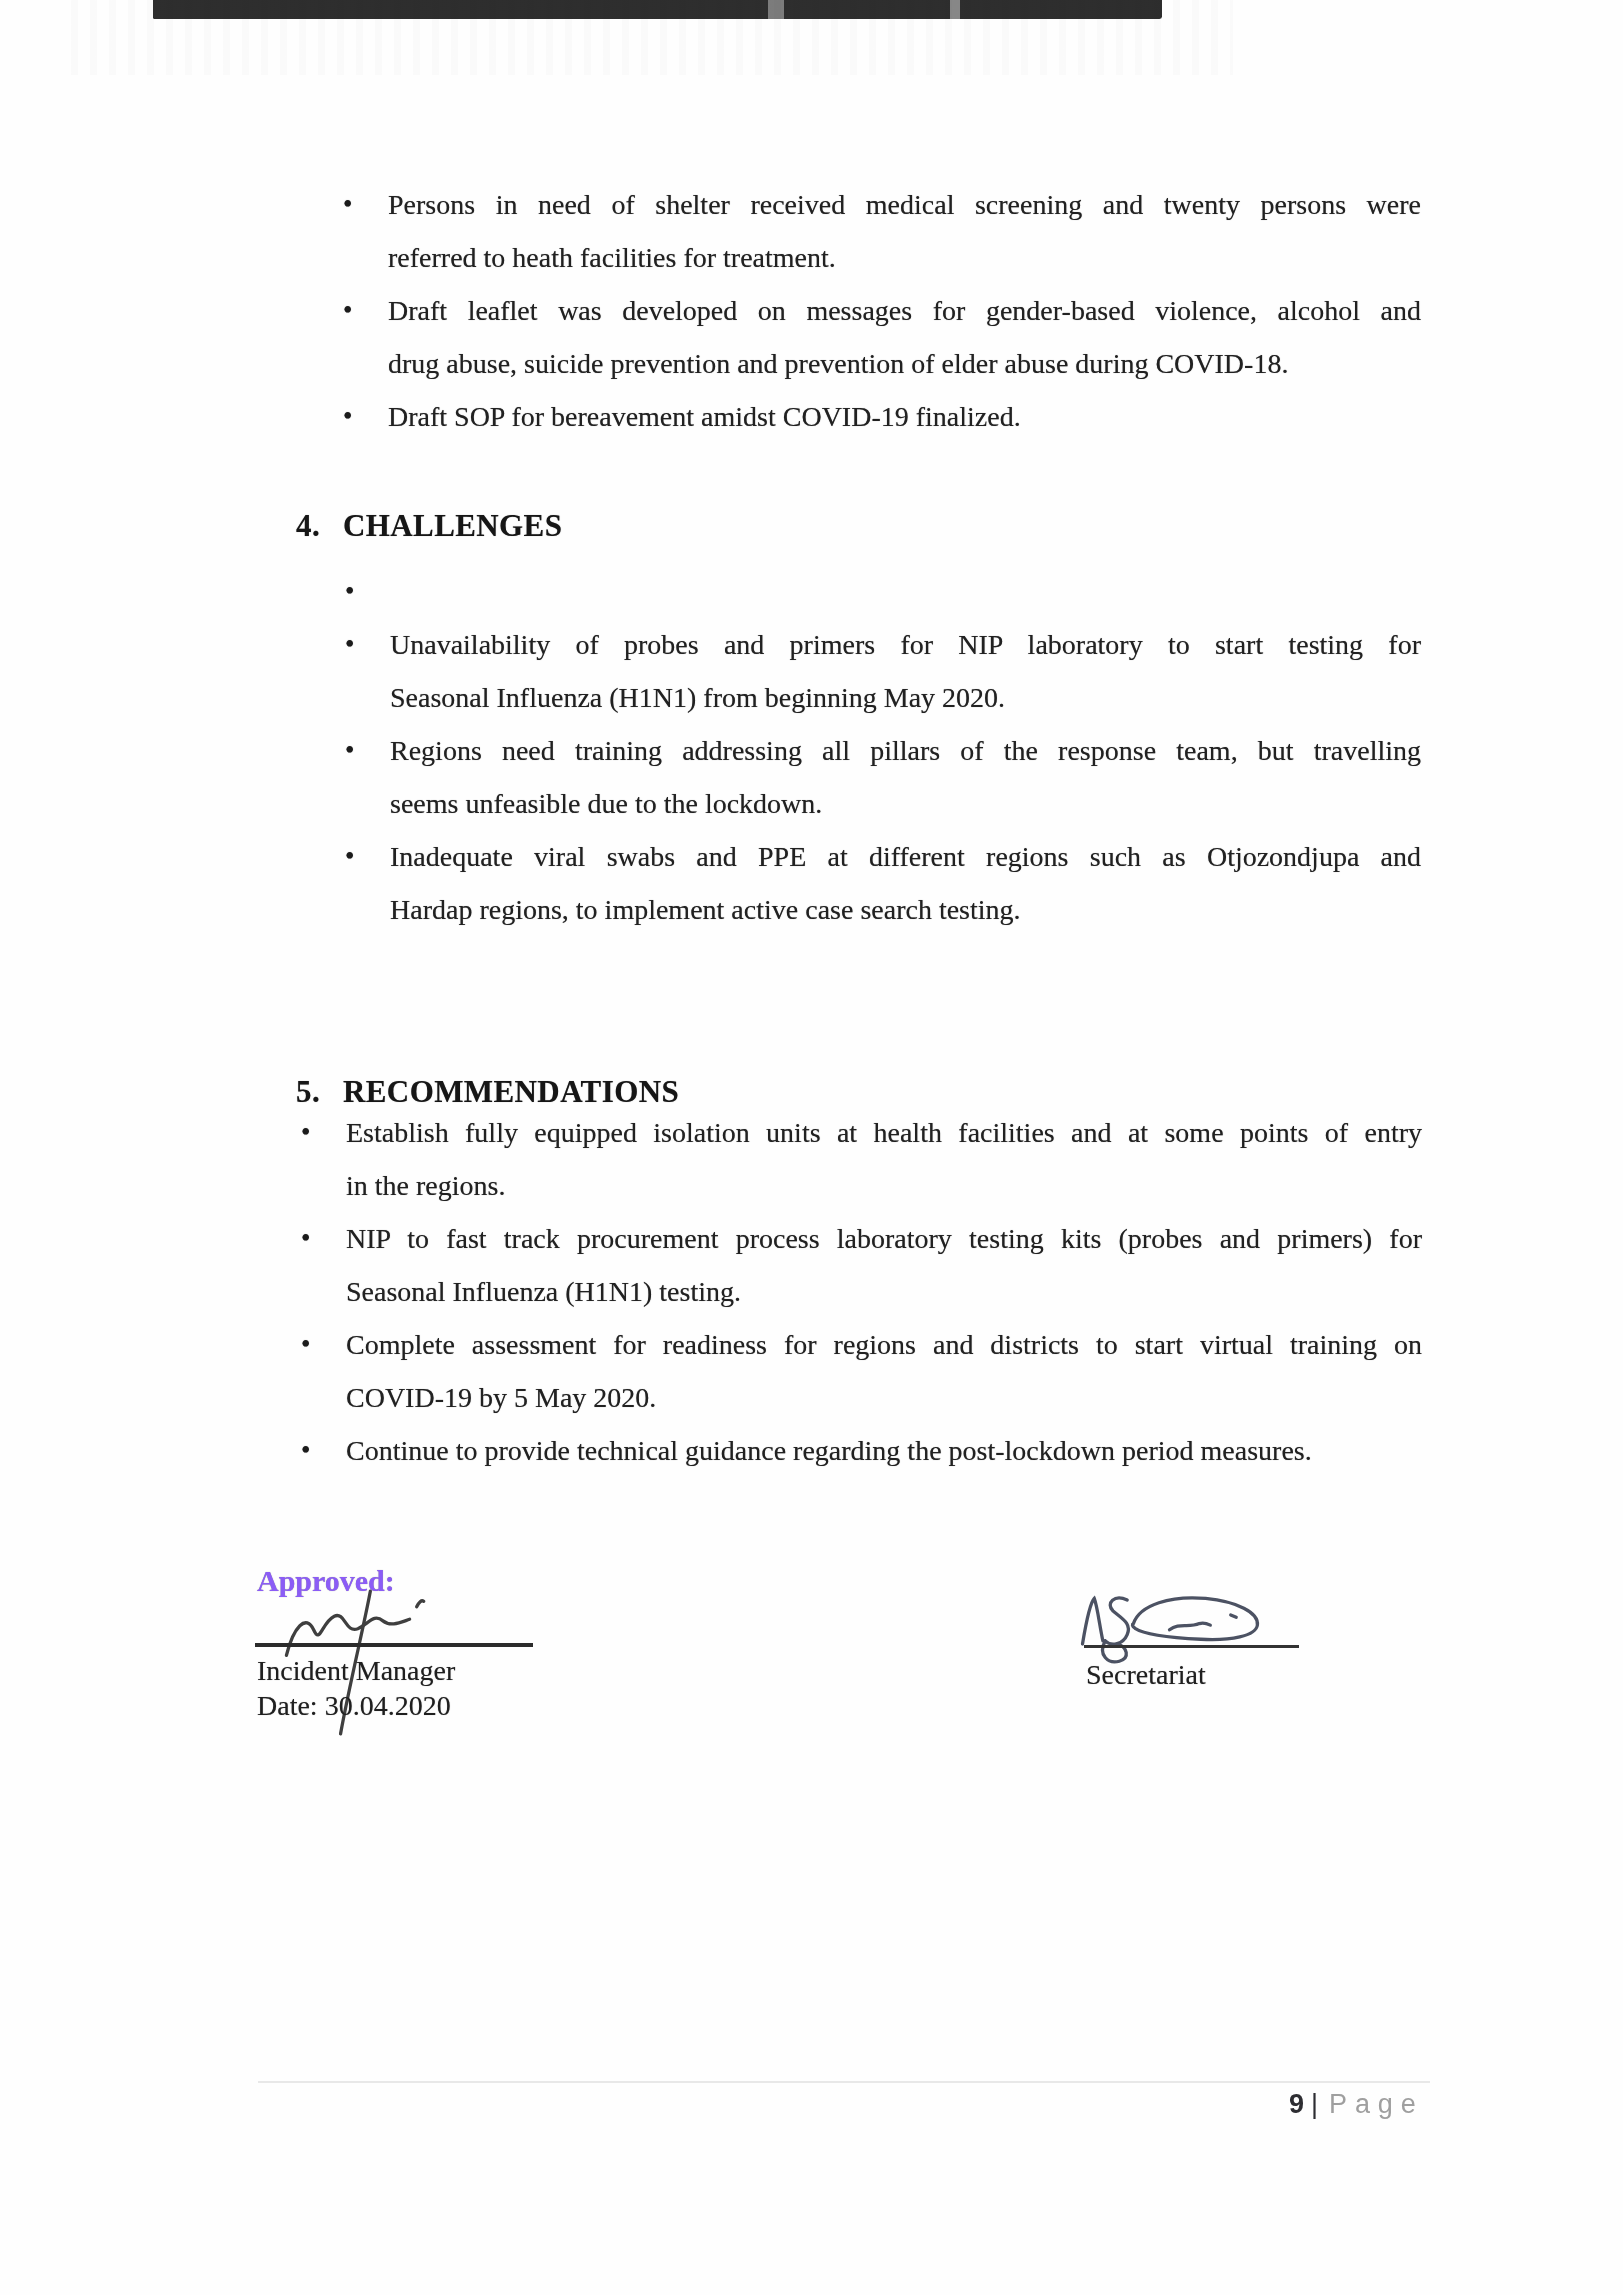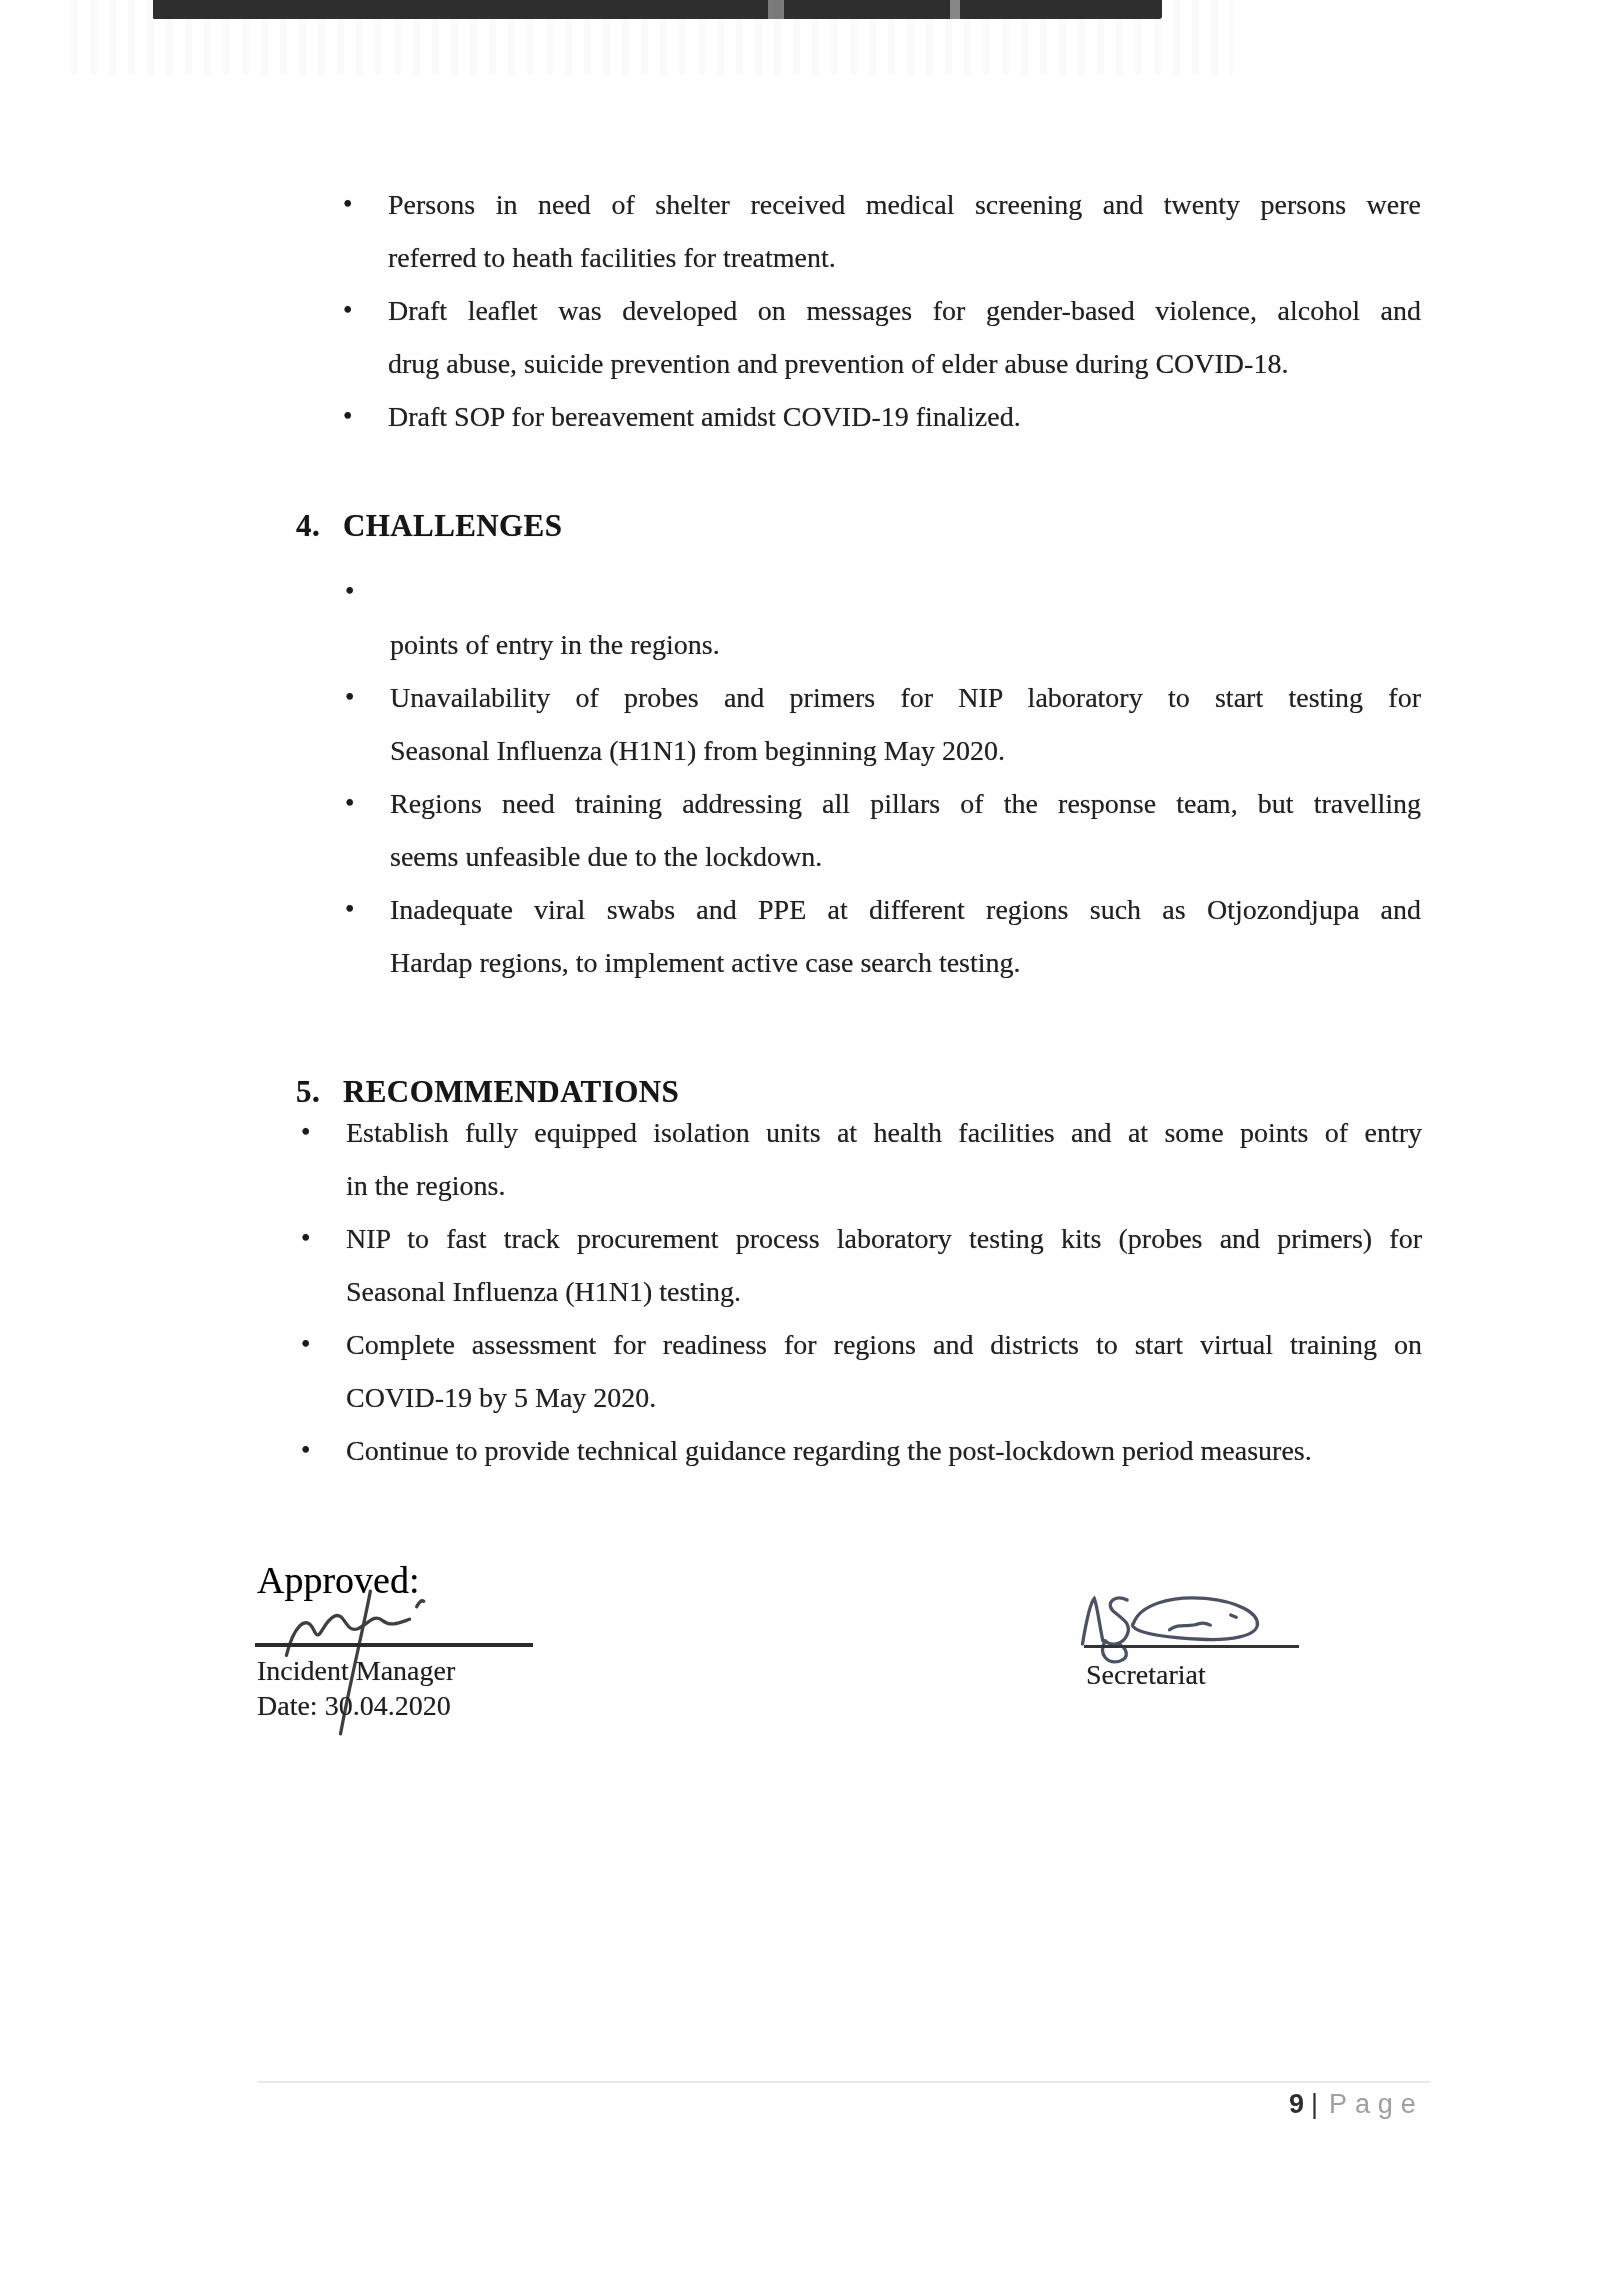--- a/index.html
+++ b/index.html
@@ -43,21 +43,21 @@
     position:absolute;margin:0;
     font-size:31px;font-weight:bold;line-height:38px;
     color:#161616;letter-spacing:0.4px;
     text-shadow:0 0 0.8px rgba(25,25,25,.5);
   }
   .heading .hnum{display:inline-block;width:47px;}
   .sigtext{
     position:absolute;font-size:28px;line-height:35px;color:#1f1f1f;
     text-shadow:0 0 0.8px rgba(35,35,35,.5);
   }
-  .approved{font-weight:normal;font-size:38px;color:#000000;}
+  .approved{font-weight:bold;font-size:30px;color:#8b5cf6;}
   .sigline{position:absolute;background:#2b2b2b;}
   .sigline.left{left:255px;top:1643px;width:278px;height:3.9px;}
   .sigline.right{left:1084px;top:1645px;width:215px;height:3.1px;background:#333;}
   .sig-svg{position:absolute;}
   .footer-rule{
     position:absolute;left:258px;top:2081px;width:1172px;height:2.4px;
     background:#e8e8e8;
   }
   .footer-text{
     position:absolute;left:1289px;top:2089px;
@@ -81,21 +81,20 @@
     <div class="line">referred to heath facilities for treatment.</div>
     <div class="line j"><span class="dot">•</span><span class="txt">Draft leaflet was developed on messages for gender-based violence, alcohol and</span></div>
     <div class="line">drug abuse, suicide prevention and prevention of elder abuse during COVID-18.</div>
     <div class="line"><span class="dot">•</span><span class="txt">Draft SOP for bereavement amidst COVID-19 finalized.</span></div>
   </div>
 
   <h2 class="heading" style="left:296px;top:507px;"><span class="hnum">4.</span><span class="htitle">CHALLENGES</span></h2>
 
   <div class="textblock" style="left:390px;top:565px;width:1031px;">
     <div class="line j"><span class="dot">•</span></div>
-    <div class="line">points of entry in the regions.</div>
     <div class="line j"><span class="dot">•</span><span class="txt">Unavailability of probes and primers for NIP laboratory to start testing for</span></div>
     <div class="line">Seasonal Influenza (H1N1) from beginning May 2020.</div>
     <div class="line j"><span class="dot">•</span><span class="txt">Regions need training addressing all pillars of the response team, but travelling</span></div>
     <div class="line">seems unfeasible due to the lockdown.</div>
     <div class="line j"><span class="dot">•</span><span class="txt">Inadequate viral swabs and PPE at different regions such as Otjozondjupa and</span></div>
     <div class="line">Hardap regions, to implement active case search testing.</div>
   </div>
 
   <h2 class="heading" style="left:296px;top:1049px;margin-top:24px;"><span class="hnum">5.</span><span class="htitle">RECOMMENDATIONS</span></h2>
 

